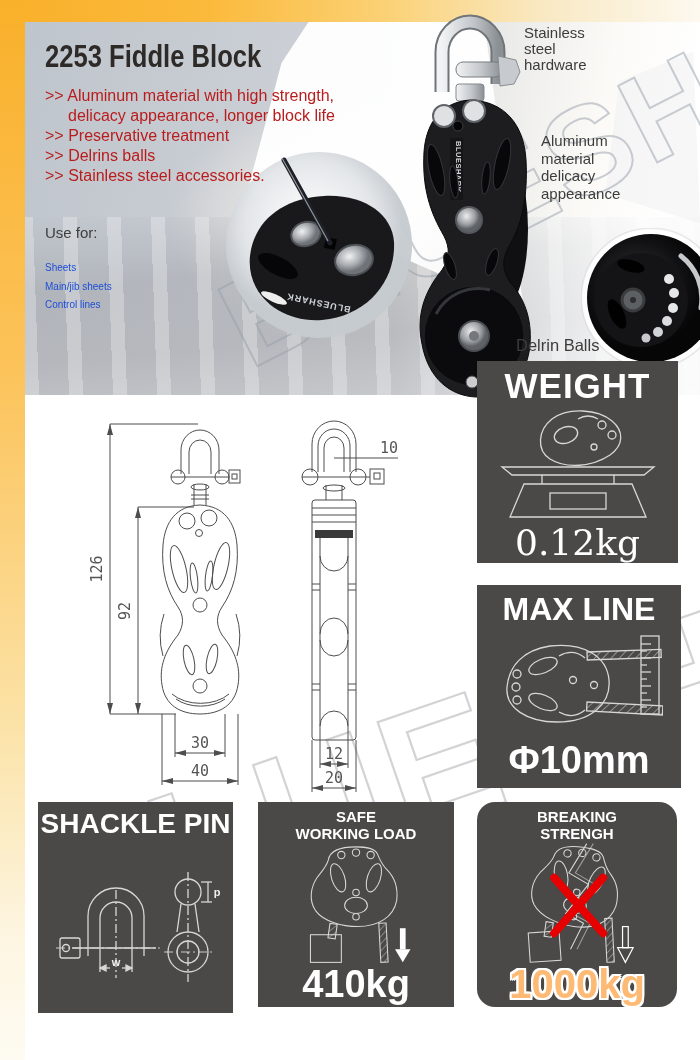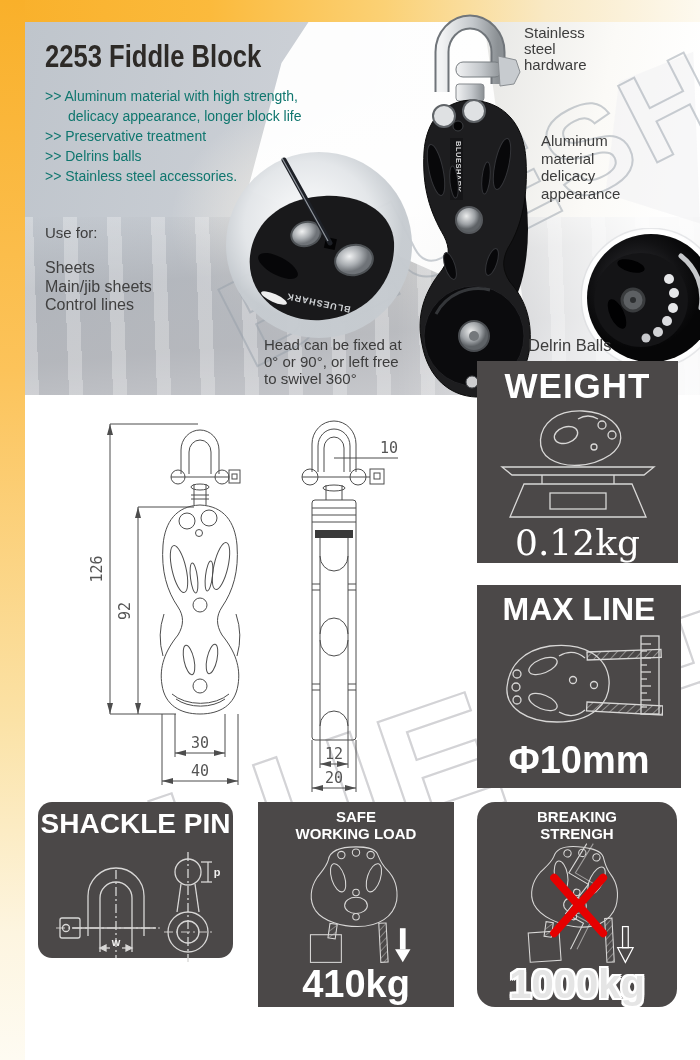--- a/index.html
+++ b/index.html
@@ -23,52 +23,52 @@
     background:linear-gradient(90deg,rgba(255,255,255,0) 55%,rgba(255,255,255,.9) 92%);}
   .sail{position:absolute;left:0;top:0;width:675px;height:373px;
     background:linear-gradient(115deg,#ffffff 55%,#efefed 100%);opacity:.96;
     clip-path:polygon(42% 0,68% 0,74% 78%,62% 68%,33% 45%,38% 11%);}
   .sail2{position:absolute;left:0;top:0;width:675px;height:373px;background:#f1f1f3;opacity:.6;
     clip-path:polygon(88% 16%,99% 8%,100% 54%,86% 46%);}
   .wm-hero,.wm-body{position:absolute;pointer-events:none;}
   
   .title{position:absolute;left:45px;top:38px;font-size:32px;font-weight:bold;color:#2d2a27;
     transform:scaleX(.8);transform-origin:left center;white-space:nowrap;letter-spacing:0;}
-  .features{position:absolute;left:45px;top:86px;font-size:14px;color:#0f766e;line-height:20px;white-space:nowrap;}
+  .features{position:absolute;left:45px;top:86px;font-size:16px;color:#b91c1c;line-height:20px;white-space:nowrap;}
   .fl.indent{padding-left:23px;}
   .usefor{position:absolute;left:45px;top:224px;font-size:15px;color:#3e3e3e;}
-  .uselist{position:absolute;left:45px;top:259px;font-size:16px;color:#404040;line-height:18.5px;}
+  .uselist{position:absolute;left:45px;top:259px;font-size:10px;color:#1d4ed8;line-height:18.5px;}
   .callout{position:absolute;font-size:15px;line-height:16px;color:#3c3c3c;white-space:nowrap;}
   .co-stainless{left:524px;top:25px;}
   .co-aluminum{left:541px;top:132px;line-height:17.5px;}
-  .co-delrin{left:528px;top:337px;font-size:16.5px;}
+  .co-delrin{left:516px;top:337px;font-size:16.5px;}
   .co-head{left:264px;top:336px;line-height:17px;}
   
   .blocksvg{position:absolute;left:398px;top:4px;}
   .inset{position:absolute;}
   
   .drawsvg{position:absolute;}
   .draw-front{left:48px;top:408px;}
   .draw-side{left:298px;top:408px;}
   
   .panel{position:absolute;background:#4b4848;color:#fff;display:flex;flex-direction:column;
     align-items:center;justify-content:space-between;box-sizing:border-box;padding:6px 4px 8px 4px;}
   .p-weight{left:477px;top:361px;width:201px;height:202px;}
   .p-maxline{left:477px;top:585px;width:204px;height:203px;}
-  .p-shackle{left:38px;top:802px;width:195px;height:156px;border-radius:14px;}
+  .p-shackle{left:38px;top:802px;width:195px;height:211px;}
   .p-swl{left:258px;top:802px;width:196px;height:205px;align-items:center;}
   .p-break{left:477px;top:802px;width:200px;height:205px;border-radius:18px;}
   .pt-lg{font-size:35px;font-weight:bold;letter-spacing:1px;line-height:38px;}
   .pt-md{font-size:32px;font-weight:bold;line-height:36px;}
   .pt-shk{font-size:28px;font-weight:bold;line-height:32px;white-space:nowrap;}
   .pt-sm{font-size:15px;font-weight:bold;line-height:17px;text-align:center;}
   .pvalue{font-size:38px;font-weight:bold;line-height:40px;}
   .pv-serif{font-family:"DejaVu Serif", serif;font-weight:normal;font-size:36px;}
   .pv-row{display:flex;gap:12px;font-size:30px;font-weight:bold;line-height:34px;}
-  .pv-red{color:#e5e5e5;font-size:40px;
+  .pv-red{color:#fdba74;font-size:40px;
     text-shadow:-2px -2px 0 #fff,2px -2px 0 #fff,-2px 2px 0 #fff,2px 2px 0 #fff,0 -2px 0 #fff,0 2px 0 #fff,-2px 0 0 #fff,2px 0 0 #fff;}
   .picon{flex:1 1 auto;display:flex;align-items:center;justify-content:center;}
 </style>
 </head>
 <body>
 
 <div class="page">
 
   <div class="band-top"></div>
   <div class="band-left"></div>
@@ -198,25 +198,20 @@
     <div>steel</div>
     <div>hardware</div>
   </div>
   <div class="callout co-aluminum">
     <div>Aluminum</div>
     <div>material</div>
     <div>delicacy</div>
     <div>appearance</div>
   </div>
   <div class="callout co-delrin">Delrin Balls</div>
-  <div class="callout co-head">
-    <div>Head can be fixed at</div>
-    <div>0° or 90°, or left free</div>
-    <div>to swivel 360°</div>
-  </div>
 
   <svg class="wm-body" width="678" height="404" style="left:22px;top:398px;">
     <text x="30" y="560" transform="rotate(-19 30 560)" font-size="170" font-weight="bold" fill="none" stroke="#d3d3d6" stroke-width="2.2" letter-spacing="8">BLUESHARK</text>
   </svg>
 
   <svg class="drawsvg draw-front" width="250" height="385" viewBox="0 0 250 385">
     <defs>
       <marker id="fa" markerWidth="12" markerHeight="8" refX="11" refY="3" orient="auto" markerUnits="userSpaceOnUse">
           <path d="M0,0L11,3L0,6Z" fill="#4d4d4d"></path>
         </marker>

